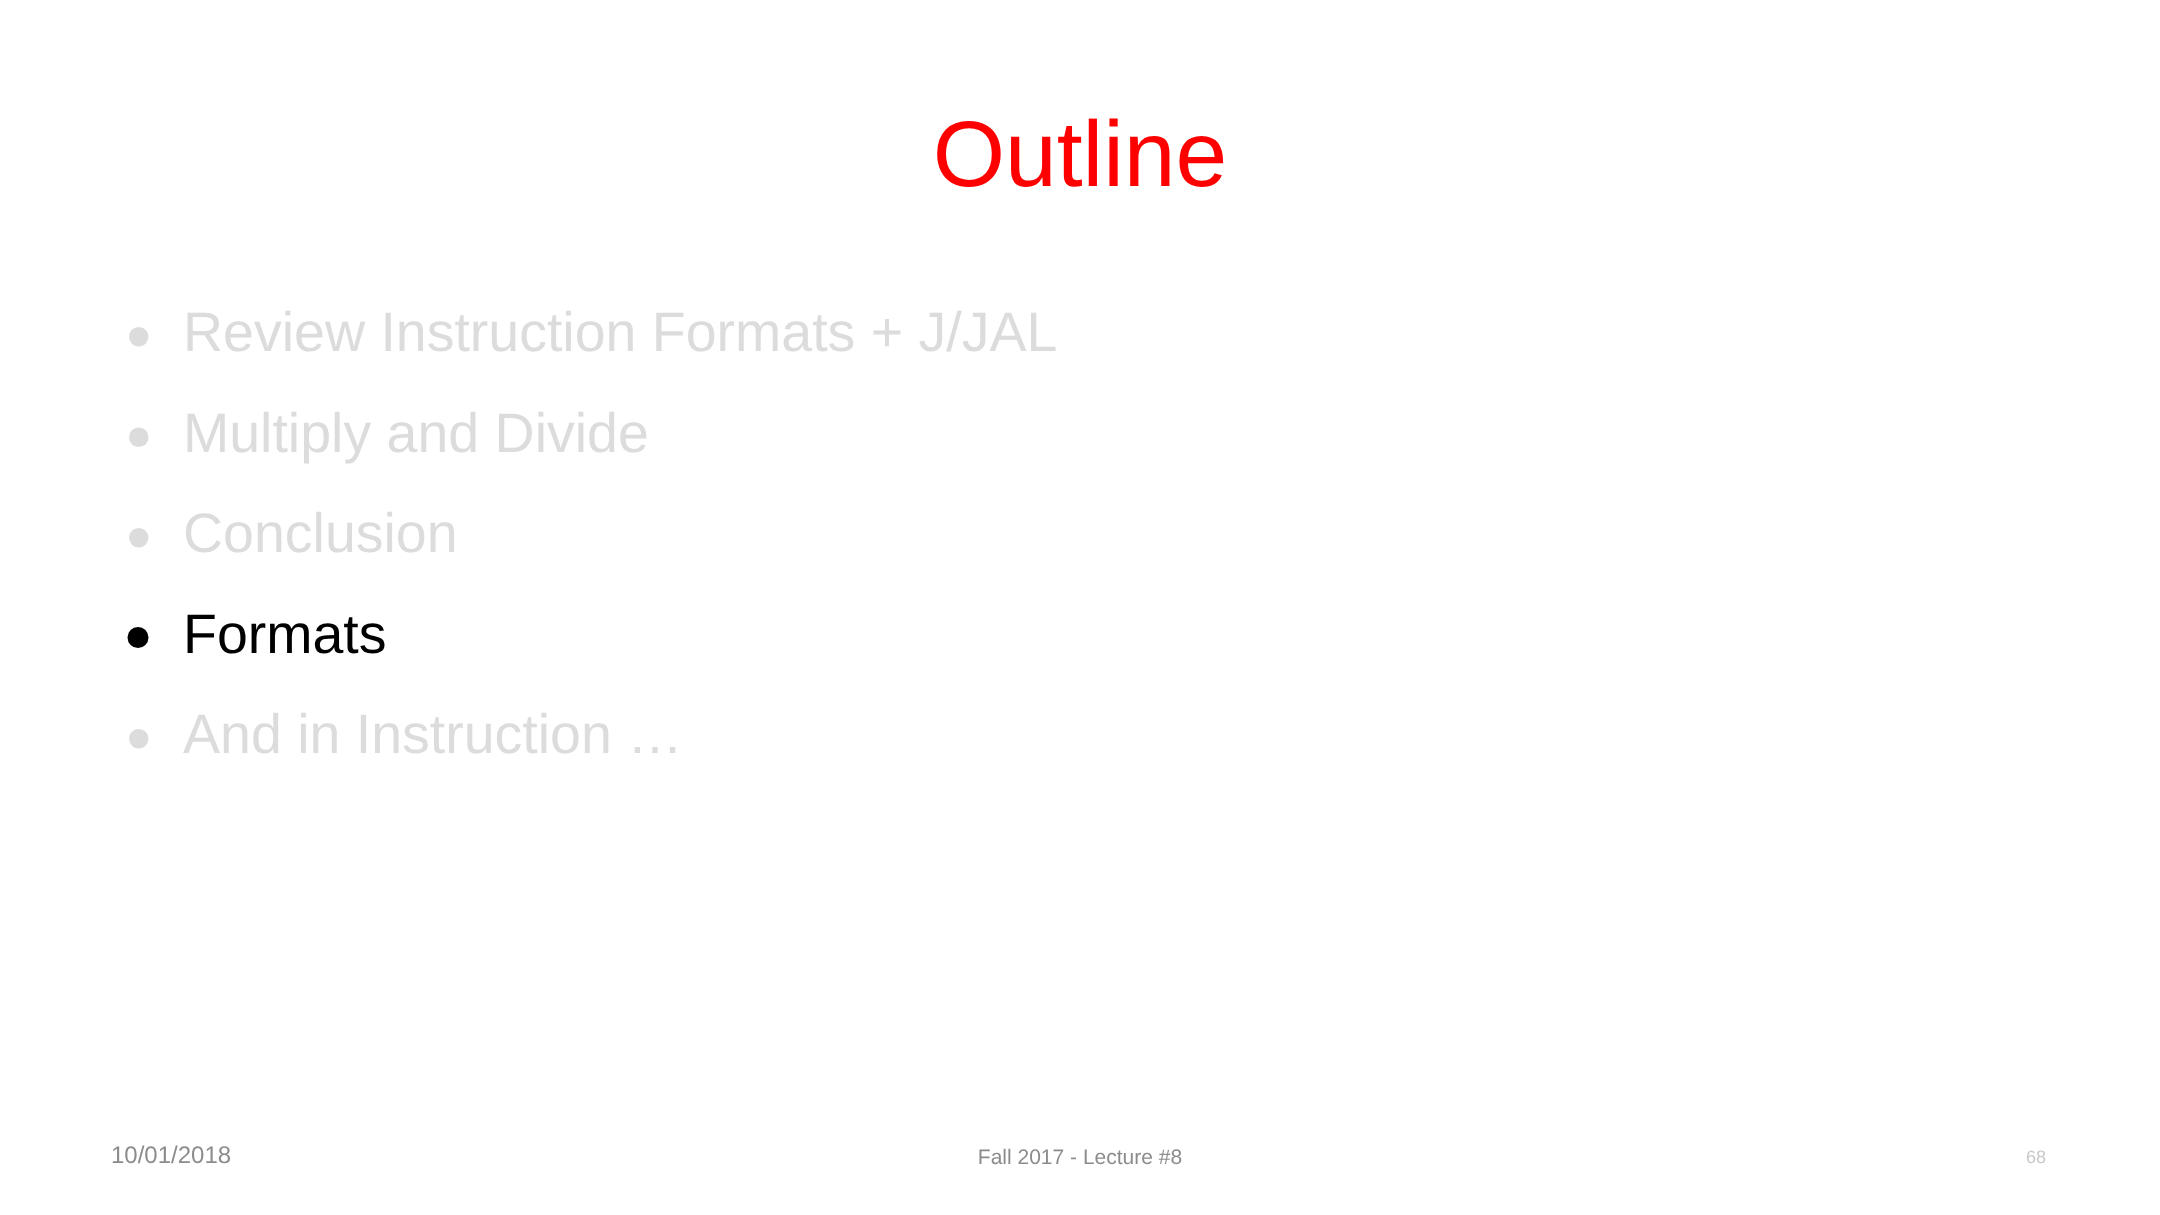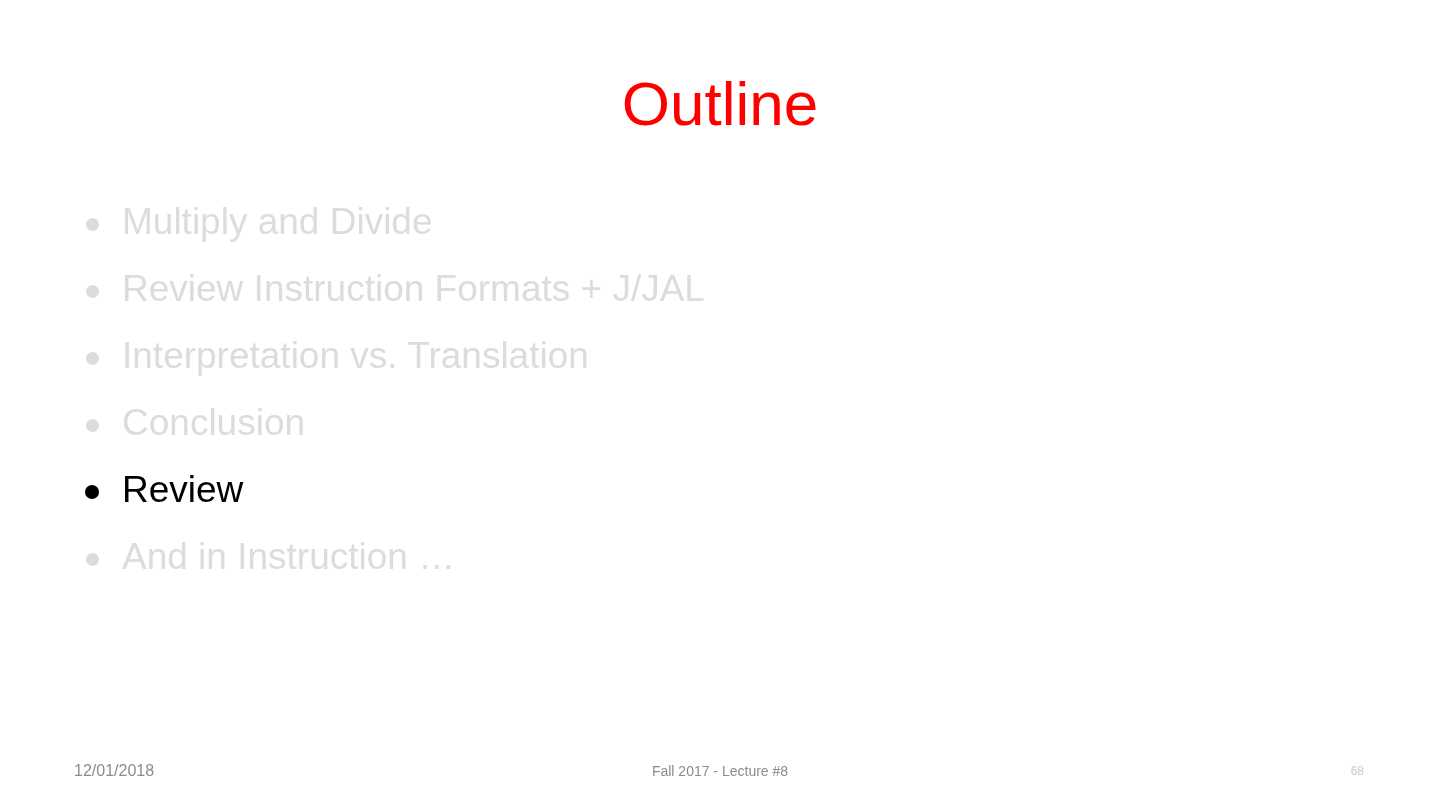--- a/index.html
+++ b/index.html
@@ -116,50 +116,46 @@
 <body>
 
 <div class="slide">
 
   <div class="slide-title">Outline</div>
 
   <div class="bullet-list">
 
     <div class="bullet-item">
       <span class="bullet-marker"></span>
-      <span class="bullet-text">Multiply and Divide</span>
-    </div>
-
-    <div class="bullet-item">
-      <span class="bullet-marker"></span>
       <span class="bullet-text">Review Instruction Formats + J/JAL</span>
     </div>
 
     <div class="bullet-item">
       <span class="bullet-marker"></span>
-      <span class="bullet-text">Interpretation vs. Translation</span>
+      <span class="bullet-text">Multiply and Divide</span>
     </div>
+
 
     <div class="bullet-item">
       <span class="bullet-marker"></span>
       <span class="bullet-text">Conclusion</span>
     </div>
 
 
     <div class="bullet-item active">
       <span class="bullet-marker"></span>
-      <span class="bullet-text">Review</span>
+      <span class="bullet-text">Formats</span>
     </div>
 
     <div class="bullet-item">
       <span class="bullet-marker"></span>
       <span class="bullet-text">And in Instruction …</span>
     </div>
 
   </div>
 
   <div class="footer">
-    <div class="footer-date">12/01/2018</div>
+    <div class="footer-date">10/01/2018</div>
     <div class="footer-center">Fall 2017 - Lecture #8</div>
     <div class="footer-page">68</div>
   </div>
 
 </div>
 
 </body></html>

